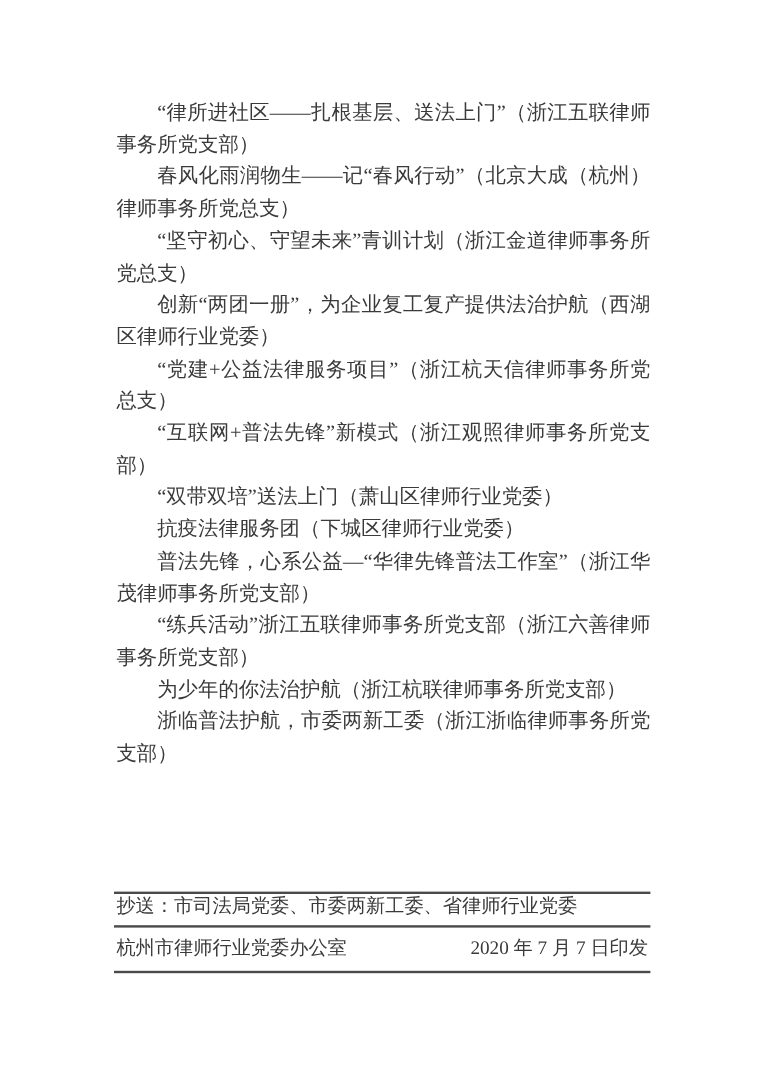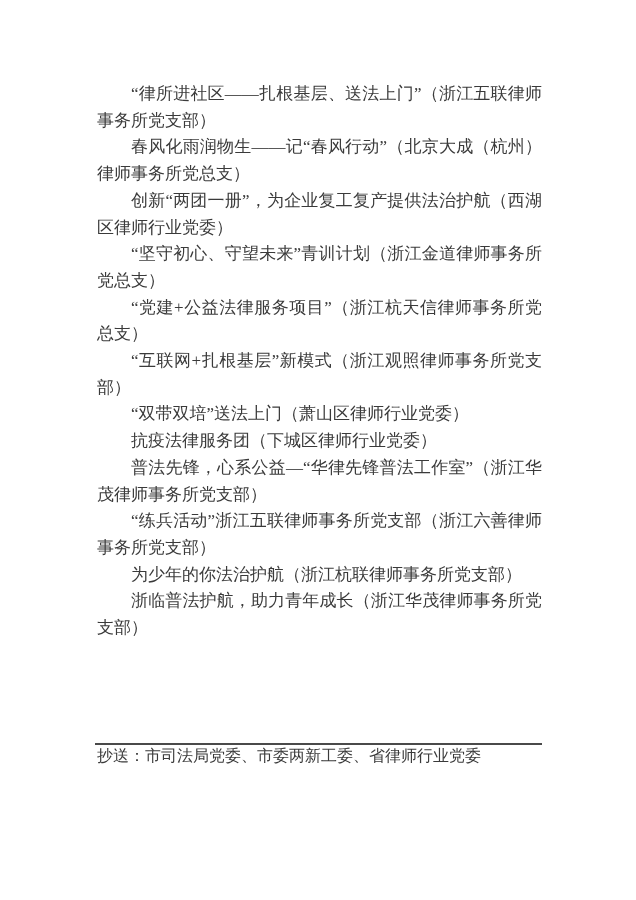--- a/index.html
+++ b/index.html
@@ -56,29 +56,33 @@
   .print-date { text-align: right; }
 </style>
 </head>
 <body>
 
 <div class="page">
 
   <div class="doc-body">
       <p>“律所进社区——扎根基层、送法上门”（浙江五联律师事务所党支部）</p>
       <p>春风化雨润物生——记“春风行动”（北京大成（杭州）律师事务所党总支）</p>
+      <p>“坚守初心、守望未来”青训计划（浙江金道律师事务所党总支）</p>
       <p>创新“两团一册”，为企业复工复产提供法治护航（西湖区律师行业党委）</p>
-      <p>“坚守初心、守望未来”青训计划（浙江金道律师事务所党总支）</p>
       <p>“党建+公益法律服务项目”（浙江杭天信律师事务所党总支）</p>
-      <p>“互联网+扎根基层”新模式（浙江观照律师事务所党支部）</p>
+      <p>“互联网+普法先锋”新模式（浙江观照律师事务所党支部）</p>
       <p>“双带双培”送法上门（萧山区律师行业党委）</p>
       <p>抗疫法律服务团（下城区律师行业党委）</p>
       <p>普法先锋，心系公益—“华律先锋普法工作室”（浙江华茂律师事务所党支部）</p>
       <p>“练兵活动”浙江五联律师事务所党支部（浙江六善律师事务所党支部）</p>
       <p>为少年的你法治护航（浙江杭联律师事务所党支部）</p>
-      <p>浙临普法护航，助力青年成长（浙江华茂律师事务所党支部）</p>
+      <p>浙临普法护航，市委两新工委（浙江浙临律师事务所党支部）</p>
     </div>
 
   <div class="doc-footer">
     <div class="cc-row">抄送：市司法局党委、市委两新工委、省律师行业党委</div>
+    <div class="issue-row">
+      <span class="issuer">杭州市律师行业党委办公室</span>
+      <span class="print-date">2020 年 7 月 7 日印发</span>
+    </div>
   </div>
 
 </div>
 
 </body></html>

